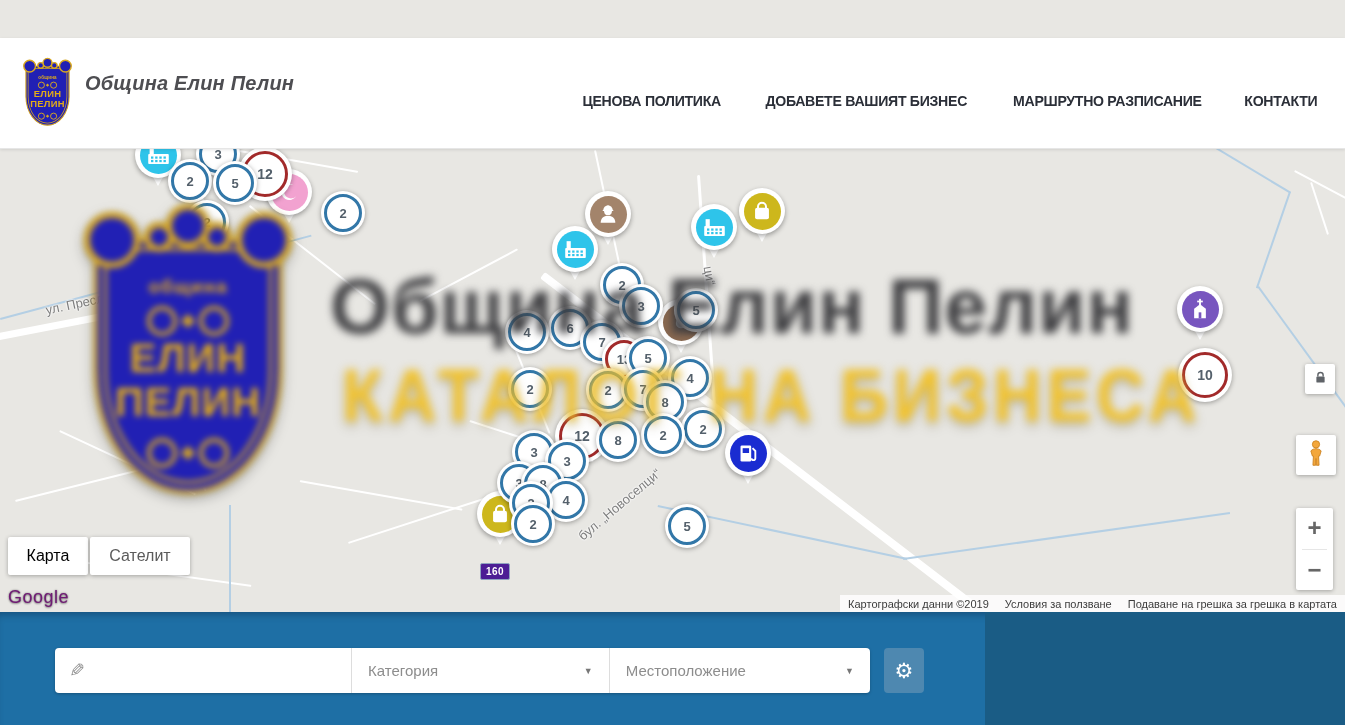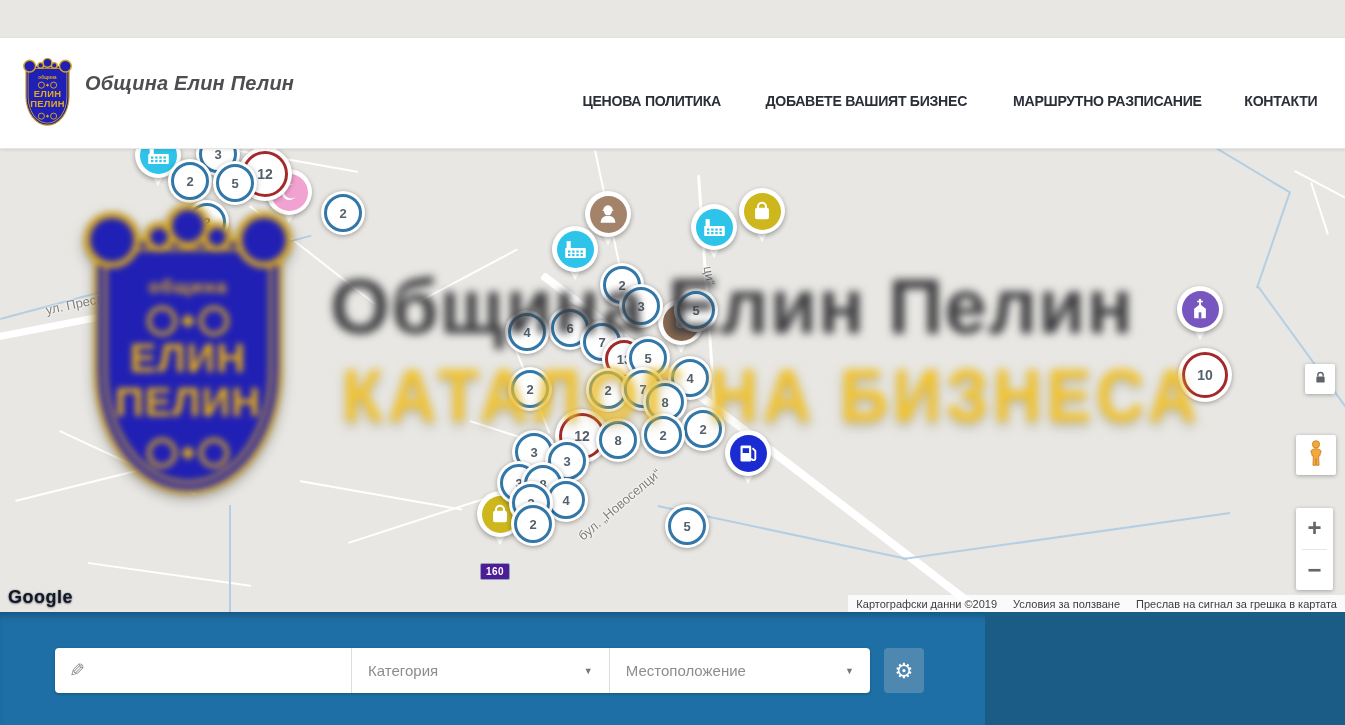--- a/index.html
+++ b/index.html
@@ -66,21 +66,21 @@
   .wm-line2{position:absolute;left:342px;top:243px;z-index:10;font-size:67px;font-weight:bold;color:#f2c32e;
             letter-spacing:5px;white-space:nowrap;filter:blur(4px);transform:scaleY(1.1);transform-origin:top left;
             text-shadow:0 3px 8px rgba(60,50,0,.35);}
 
   
   .maptype{position:absolute;left:8px;top:427px;display:flex;gap:2px;z-index:20;}
   .maptype .mt{height:38px;background:#fff;box-shadow:0 1px 4px rgba(0,0,0,.3);display:flex;align-items:center;
                justify-content:center;font-size:16px;cursor:pointer;border-radius:2px;}
   .mt-map{width:80px;color:#000;font-weight:500;}
   .mt-sat{width:100px;color:#5b5b5b;}
-  .google-logo{position:absolute;left:8px;top:477px;z-index:20;color:#0f172a;font-size:18px;font-weight:bold;
+  .google-logo{position:absolute;left:8px;top:477px;z-index:20;color:#701a75;font-size:18px;font-weight:normal;
                letter-spacing:.5px;text-shadow:0 0 2px rgba(0,0,0,.45),0 1px 2px rgba(0,0,0,.3);cursor:pointer;}
   .attribution{position:absolute;right:0;top:485px;height:17px;z-index:20;background:rgba(255,255,255,.8);
                display:flex;align-items:center;gap:16px;padding:0 8px;font-size:11px;color:#3c3c3c;white-space:nowrap;}
   .attribution a{color:#3c3c3c;text-decoration:none;cursor:pointer;}
   .ctrl{position:absolute;background:#fff;box-shadow:0 1px 4px rgba(0,0,0,.3);z-index:20;border-radius:2px;
         display:flex;align-items:center;justify-content:center;cursor:pointer;}
   .ctrl-lock{right:10px;top:254px;width:30px;height:30px;}
   .ctrl-pegman{right:9px;top:325px;width:40px;height:40px;}
   .zoomctrl{position:absolute;right:12px;top:398px;width:37px;height:82px;background:#fff;z-index:20;
             box-shadow:0 1px 4px rgba(0,0,0,.3);border-radius:2px;display:flex;flex-direction:column;}
@@ -404,25 +404,29 @@
           <div class="orn orn2">
             <i></i>
             <b></b>
             <i></i>
           </div>
         </div>
       </div>
     <div class="wm-line1">Община Елин Пелин</div>
     <div class="wm-line2">КАТАЛОГ НА БИЗНЕСА</div>
 
+    <div class="maptype">
+      <div class="mt mt-map">Карта</div>
+      <div class="mt mt-sat">Сателит</div>
+    </div>
     <div class="google-logo">Google</div>
     <div class="attribution">
       <span>Картографски данни ©2019</span>
       <a>Условия за ползване</a>
-      <a>Преслав на сигнал за грешка в картата</a>
+      <a>Подаване на грешка за грешка в картата</a>
     </div>
     <div class="ctrl ctrl-lock">
       <span>
         <svg viewBox="0 0 16 16" width="15" height="15">
             <path d="M5.2 7V5.4a2.8 2.8 0 0 1 5.6 0V7" fill="none" stroke="#5f6368" stroke-width="1.5"></path>
             <rect x="3.6" y="7" width="8.8" height="6.4" rx="1" fill="#5f6368"></rect>
           </svg>
       </span>
     </div>
     <div class="ctrl ctrl-pegman">

